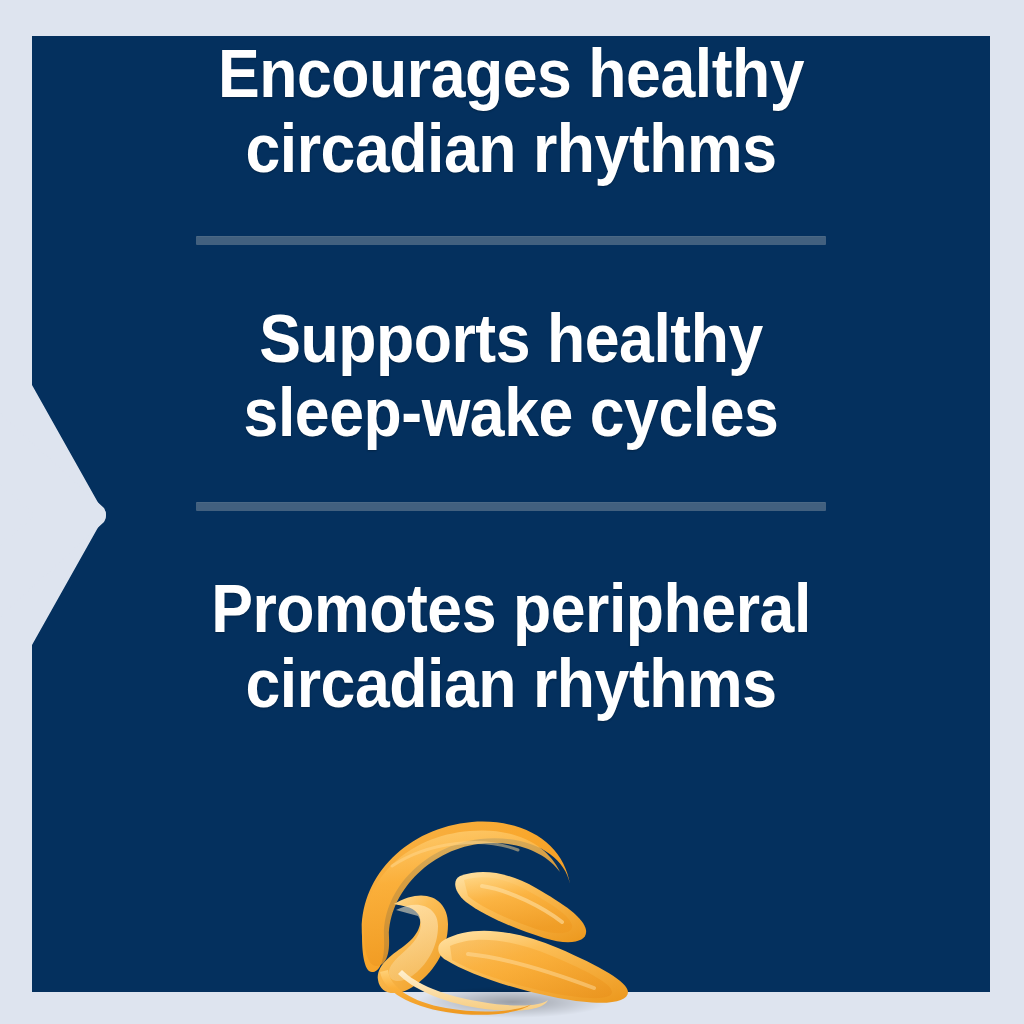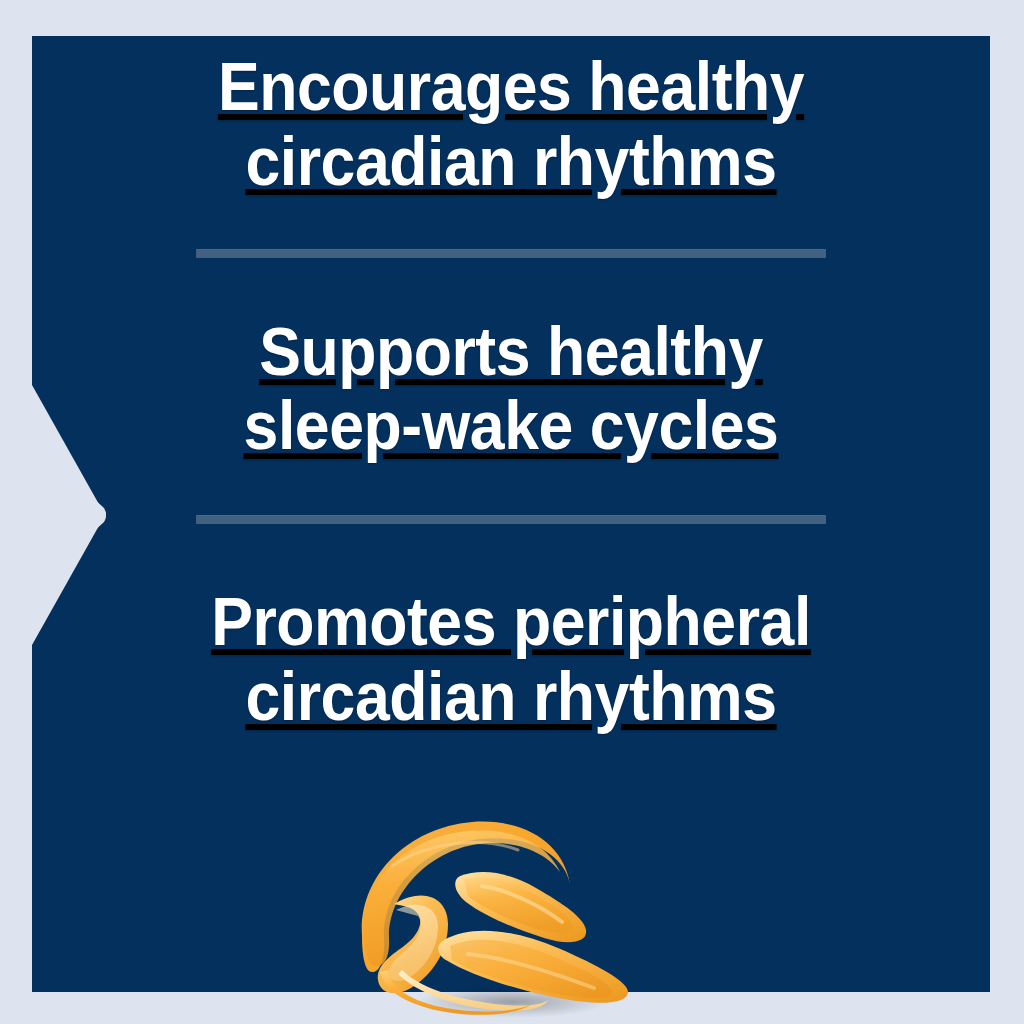--- a/index.html
+++ b/index.html
@@ -54,29 +54,28 @@
   .chevron svg {
     display: block;
     width: 148px;
     height: 260px;
   }
 
   
   .content {
     position: absolute;
     left: 32px;
-    top: 49px;
+    top: 36px;
     width: 958px;
     height: 956px;
     display: flex;
     flex-direction: column;
     align-items: center;
     justify-content: flex-start;
     box-sizing: border-box;
-    text-decoration: underline;
   }
 
   .benefit {
     width: 790px;
     text-align: center;
     color: #ffffff;
     font-weight: 700;
     font-size: 68px;
     line-height: 1.10;
     letter-spacing: -0.5px;

